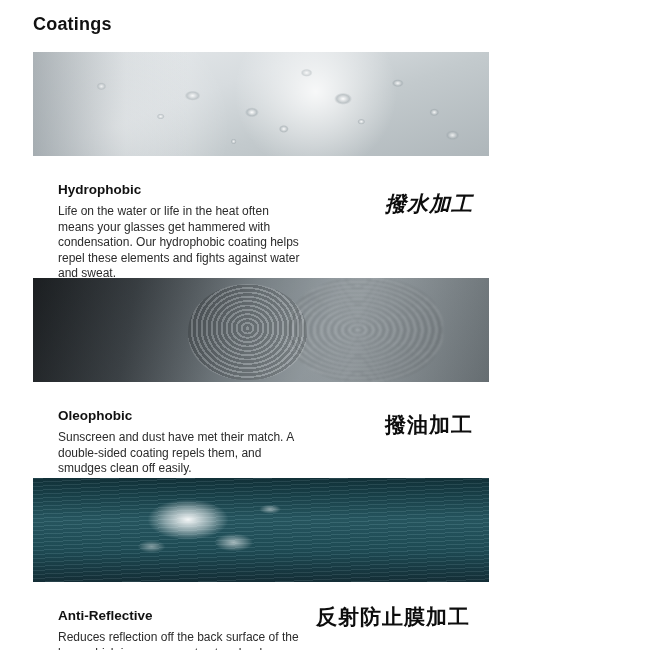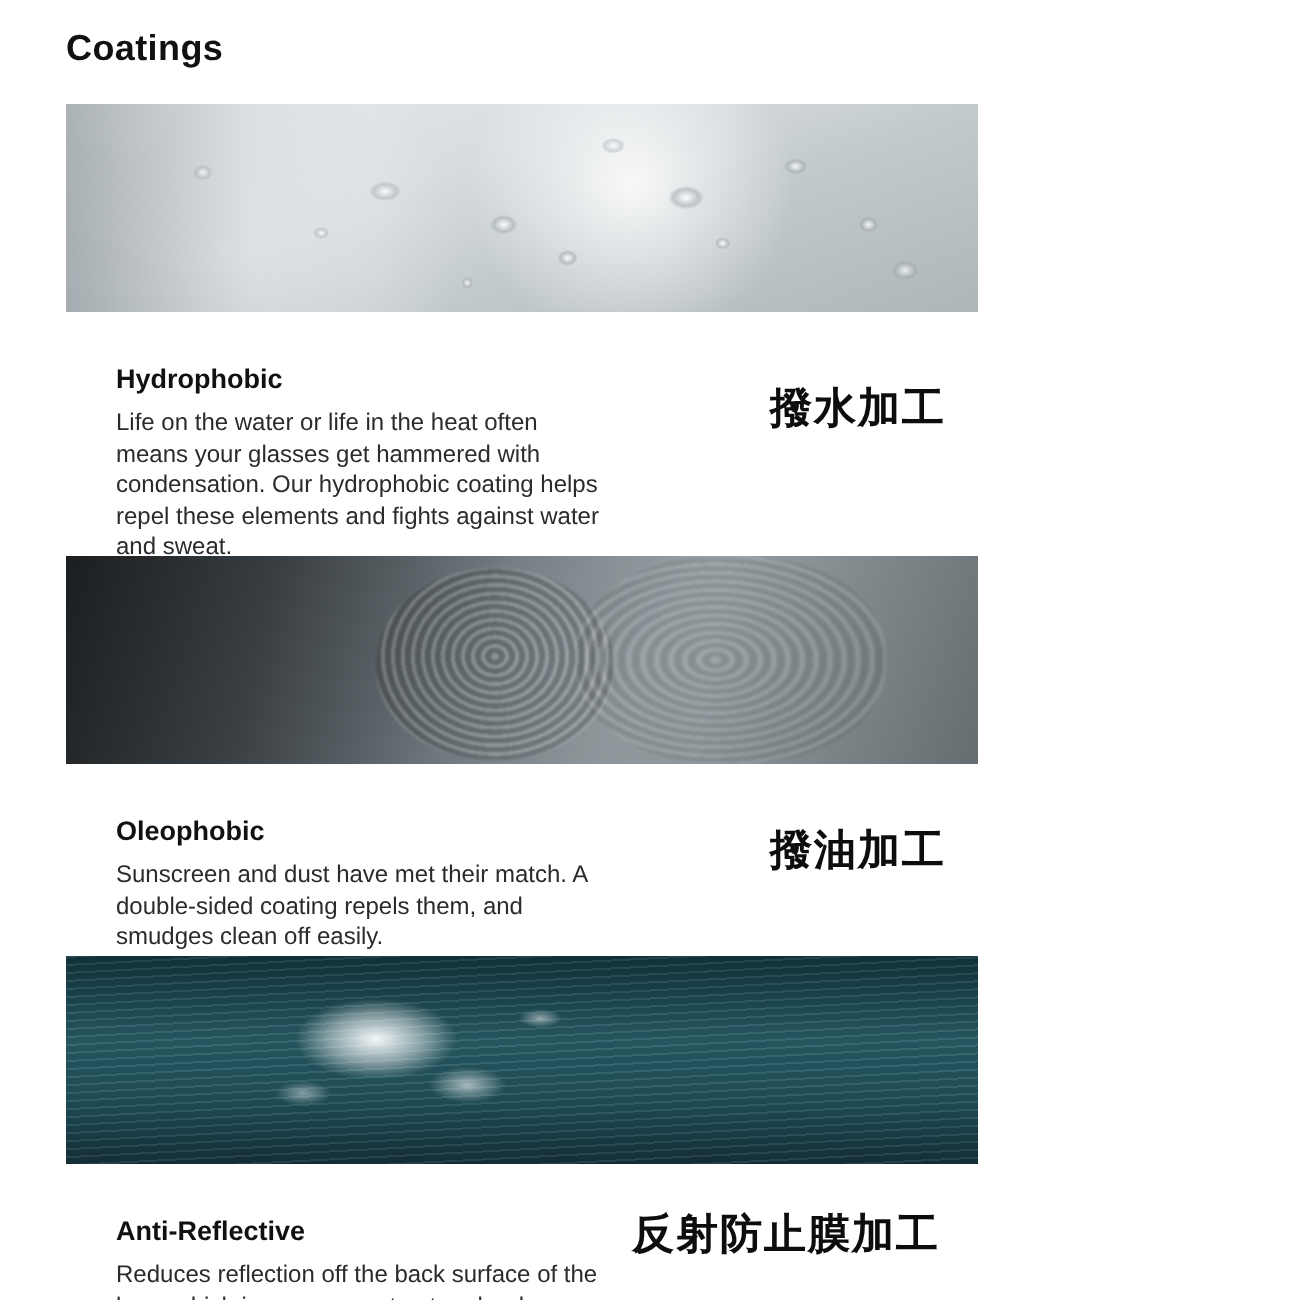--- a/index.html
+++ b/index.html
@@ -165,21 +165,21 @@
 
   <div class="page-title">Coatings</div>
 
   <div class="section" style="top: 52px;">
     <div class="hero hero-hydrophobic">
       <div class="edge-dark"></div>
       <div class="drops"></div>
     </div>
     <div class="sub-title">Hydrophobic</div>
     <div class="body-copy">Life on the water or life in the heat often means your glasses get hammered with condensation. Our hydrophobic coating helps repel these elements and fights against water and sweat.</div>
-    <div class="jp-label" style="left: 352px; top: 138px;">撥水加工</div>
+    <div class="jp-label" style="left: 352px; top: 138px; font-style: italic;">撥水加工</div>
   </div>
 
   <div class="section" style="top: 478px;">
     <div class="hero hero-antireflective">
       <div class="ripples"></div>
       <div class="glint"></div>
     </div>
     <div class="sub-title">Anti-Reflective</div>
     <div class="body-copy">Reduces reflection off the back surface of the lens, which increases contrast and reduces eye fatigue.</div>
     <div class="jp-label" style="left: 283px; top: 125px;">反射防止膜加工</div>

